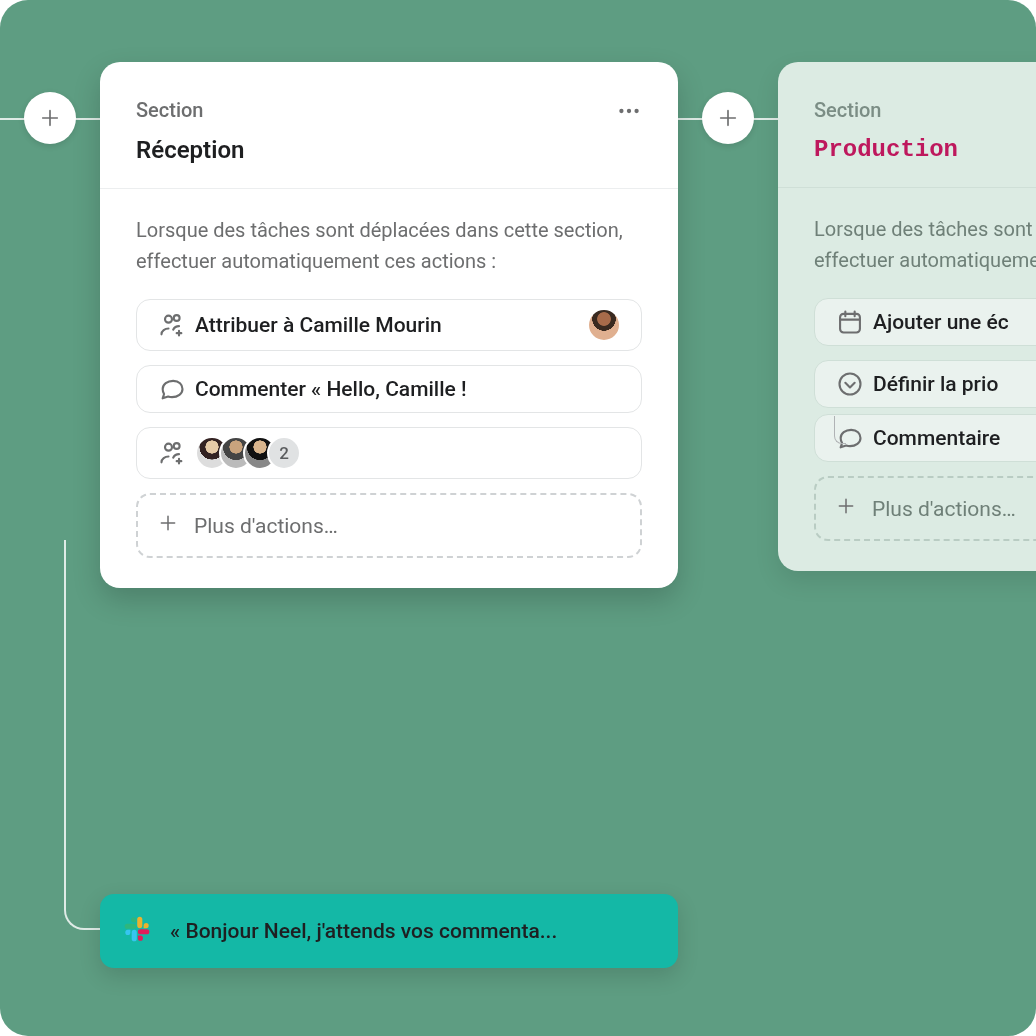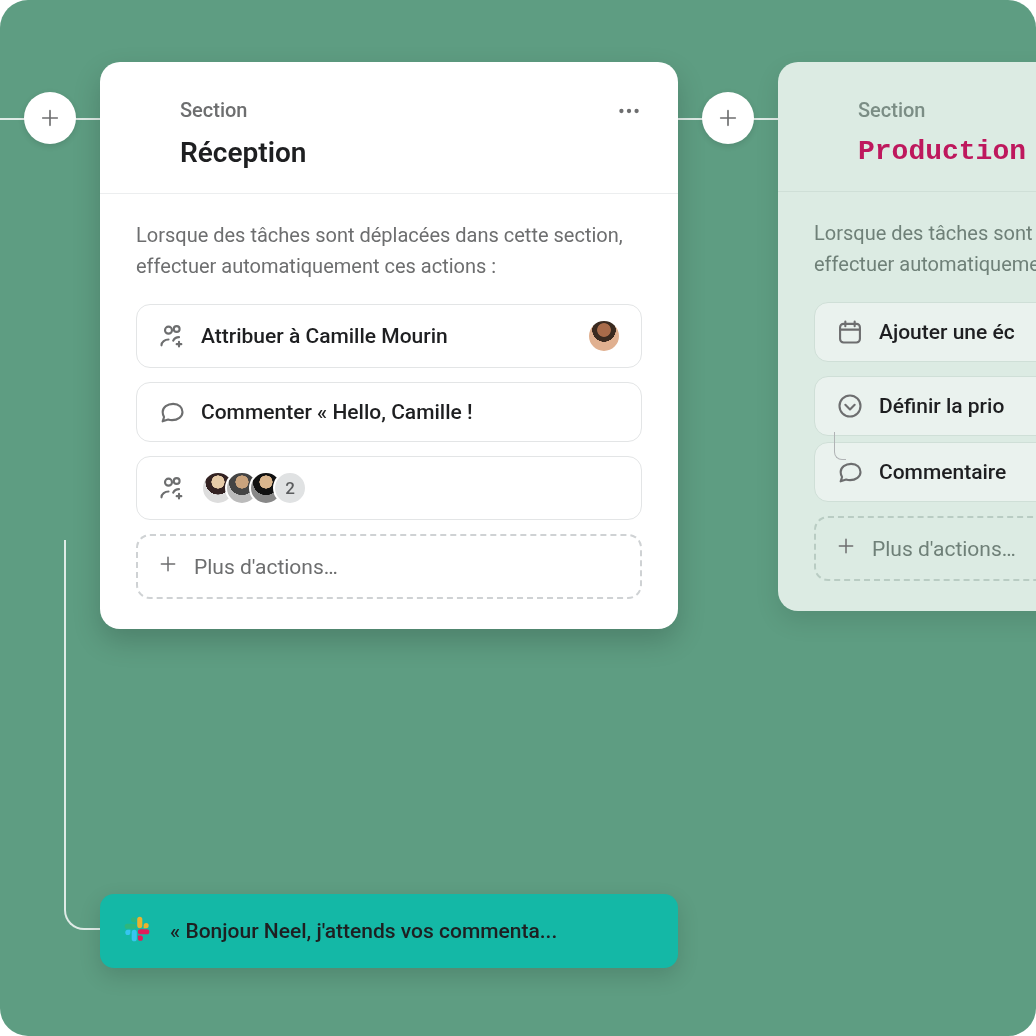--- a/index.html
+++ b/index.html
@@ -38,34 +38,34 @@
     border-radius: 20px;
     box-shadow: 0 12px 28px rgba(0,0,0,.18);
     padding: 0;
   }
   .card-faded { background: #dcebe3; box-shadow: 0 10px 24px rgba(0,0,0,.10); }
 
   .card-header {
     padding: 36px 36px 24px 36px;
     border-bottom: 1px solid #eceeef;
   }
-  .card-header-row { display: flex; justify-content: space-between; align-items: flex-start; margin-left: 44px; }
+  .card-header-row { display: flex; justify-content: space-between; align-items: flex-start; }
   .section-label { color: #6d6e6f; font-size: 20px; font-weight: 500; }
-  .section-title { color: #1e1f21; font-size: 28px; font-weight: 600; margin-top: 14px; }
+  .section-title { color: #1e1f21; font-size: 24px; font-weight: 600; margin-top: 14px; }
 
   .card-body { padding: 26px 36px 30px 36px; }
   .desc { color: #6d6e6f; font-size: 20px; line-height: 1.55; margin-bottom: 22px; }
 
   .action {
     border: 1px solid #e3e5e6;
     border-radius: 14px;
-    padding: 14px 20px;
+    padding: 8px 20px;
     display: flex;
     align-items: center;
-    gap: 14px;
+    gap: 8px;
     margin-bottom: 14px;
     background: #fff;
     cursor: pointer;
   }
   .action .icon { flex: 0 0 30px; width: 30px; height: 30px; display:flex; align-items:center; justify-content:center; }
   .action .label { color: #1e1f21; font-size: 21px; font-weight: 500; white-space: nowrap; overflow: hidden; text-overflow: ellipsis; flex: 1 1 auto; }
 
   .more-actions {
     border: 2px dashed #cfd2d4;
     border-radius: 14px;

